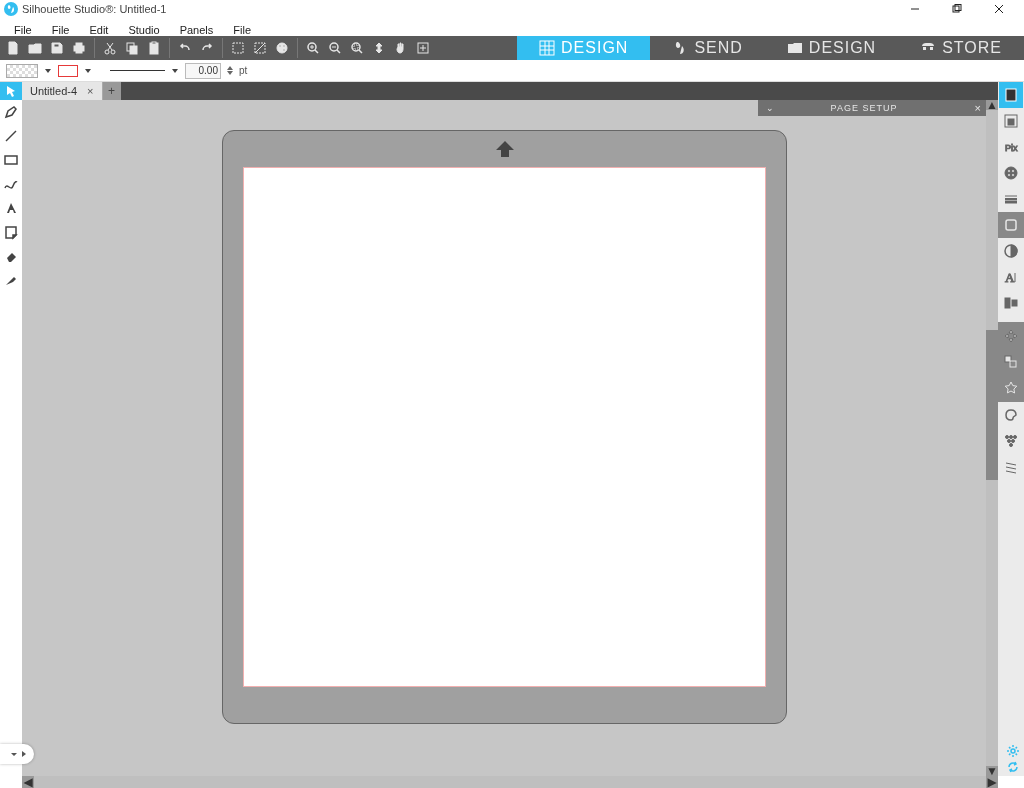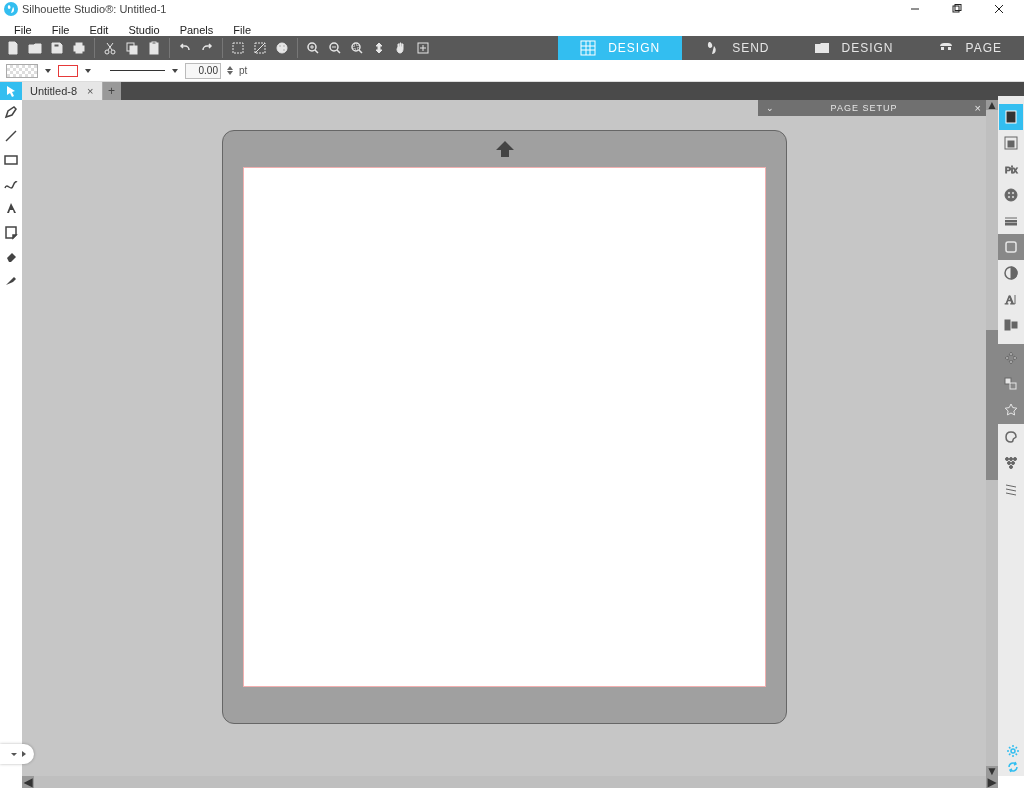--- a/index.html
+++ b/index.html
@@ -19,21 +19,21 @@
   .menu-item { padding: 0 10px; font-size: 11px; color: #222; }
   
   
   .toolbar-main { height: 24px; background: #595959; display: flex; align-items: center; }
   .tbar-group { display: flex; align-items: center; height: 100%; padding: 0 2px; }
   .tbar-sep { width: 1px; height: 20px; background: #777; margin: 0 2px;}
   .tbar-btn { width: 22px; height: 22px; display: flex; align-items: center; justify-content: center; }
   .tbar-btn svg { fill: #e6e6e6; stroke: #e6e6e6; }
   .spacer { flex: 1; }
   .nav-tabs { display: flex; height: 100%; }
-  .nav-tab { height: 100%; display: flex; align-items: center; padding: 0 22px; color: #e6e6e6; font-size: 12px; letter-spacing: 1px; gap: 12px;}
+  .nav-tab { height: 100%; display: flex; align-items: center; padding: 0 22px; color: #e6e6e6; font-size: 16px; letter-spacing: 1px; gap: 6px;}
   .nav-tab.active { background: #33bef0; color: #fff; }
   .nav-tab svg { width: 16px; height: 16px; fill: currentColor; }
   
   
   .propbar { height: 22px; background: #fff; display: flex; align-items: center; padding: 0 6px; gap: 4px; border-bottom: 1px solid #ddd;}
   .swatch-grid { width: 32px; height: 14px; background-image: linear-gradient(45deg,#ddd 25%,transparent 25%,transparent 75%,#ddd 75%,#ddd),linear-gradient(45deg,#ddd 25%,transparent 25%,transparent 75%,#ddd 75%,#ddd); background-size: 6px 6px; background-position: 0 0,3px 3px; border: 1px solid #aaa;}
   .dd-caret { width: 0; height: 0; border-left: 3px solid transparent; border-right: 3px solid transparent; border-top: 4px solid #444; margin: 0 3px;}
   .color-box { width: 20px; height: 12px; border: 1px solid #e63939; }
   .line-sel { width: 55px; height: 1px; background: #333; }
   .num-field { width: 36px; height: 16px; border: 1px solid #bbb; font-size: 10px; text-align: right; padding-right: 2px; line-height: 14px; background:#f7f7f7;}
@@ -53,21 +53,21 @@
   
   
   .workspace { position: absolute; top: 100px; bottom: 12px; left: 22px; right: 26px; background: #c6c6c6; }
   
   
   .left-tools { position: absolute; top: 100px; bottom: 12px; left: 0; width: 22px; background: #fff; display:flex; flex-direction:column; align-items:center;}
   .ltool { width: 22px; height: 24px; display:flex; align-items:center; justify-content:center;}
   .ltool svg { width: 16px; height: 16px; stroke:#444; fill:none; stroke-width:1.5;}
   
   
-  .right-tools { position:absolute; top:96px; bottom:12px; right:0; width:26px; background:#ebebeb; display:flex; flex-direction:column; align-items:center; padding-top:8px;}
+  .right-tools { position:absolute; top:82px; bottom:12px; right:0; width:26px; background:#ebebeb; display:flex; flex-direction:column; align-items:center; padding-top:0;}
   .rtool { width:24px; height:26px; display:flex; align-items:center;justify-content:center;}
   .rtool.active { background:#33bef0;}
   .rtool svg { width:16px; height:16px; fill:#666; stroke:#666;}
   .rtool.active svg { fill:#fff; stroke:#fff;}
   .rtool-dark { background:#888; width:26px;}
   
   
   .page-setup-hdr { position:absolute; top:100px; right:38px; width:228px; height:16px; background:#707070; color:#e6e6e6; font-size:9px; letter-spacing:1px; display:flex; align-items:center; padding-right:4px;}
   .page-setup-hdr .chev { margin-left:8px; margin-right:auto;}
   .page-setup-hdr .title { position:absolute; left:0; right:16px; text-align:center;}
@@ -287,21 +287,21 @@
     <div class="nav-tab">
       <svg viewBox="0 0 16 16">
           <path d="M1 4h5l1-1h8v10H1z" fill="currentColor"></path>
         </svg>
       <span>DESIGN</span>
     </div>
     <div class="nav-tab">
       <svg viewBox="0 0 16 16">
           <path d="M2 6c0-2 2-3 4-3h4c2 0 4 1 4 3H2zm1 1h3v3H3zm7 0h3v3h-3z" fill="currentColor"></path>
         </svg>
-      <span>PAGE</span>
+      <span>STORE</span>
     </div>
   </div>
 </div>
 
 <div class="propbar">
   <div class="swatch-grid"></div>
   <div class="dd-caret"></div>
   <div class="color-box"></div>
   <div class="dd-caret"></div>
   <div style="width:8px"></div>
@@ -315,21 +315,21 @@
   <span class="unit">pt</span>
 </div>
 
 <div class="tabstrip">
   <div class="left-cursor-slot">
     <svg viewBox="0 0 14 14">
         <path d="M3 2l8 5-3 1 2 4-2 1-2-4-3 2z"></path>
       </svg>
   </div>
   <div class="doc-tab">
-    <span>Untitled-8</span>
+    <span>Untitled-4</span>
     <span class="doc-close">×</span>
   </div>
   <div class="add-tab">+</div>
 </div>
 
 <div class="left-tools">
   <div class="ltool">
       <svg viewBox="0 0 16 16">
         <path d="M3 13l2-6 6-4 2 2-4 6-6 2z"></path>
       </svg>

